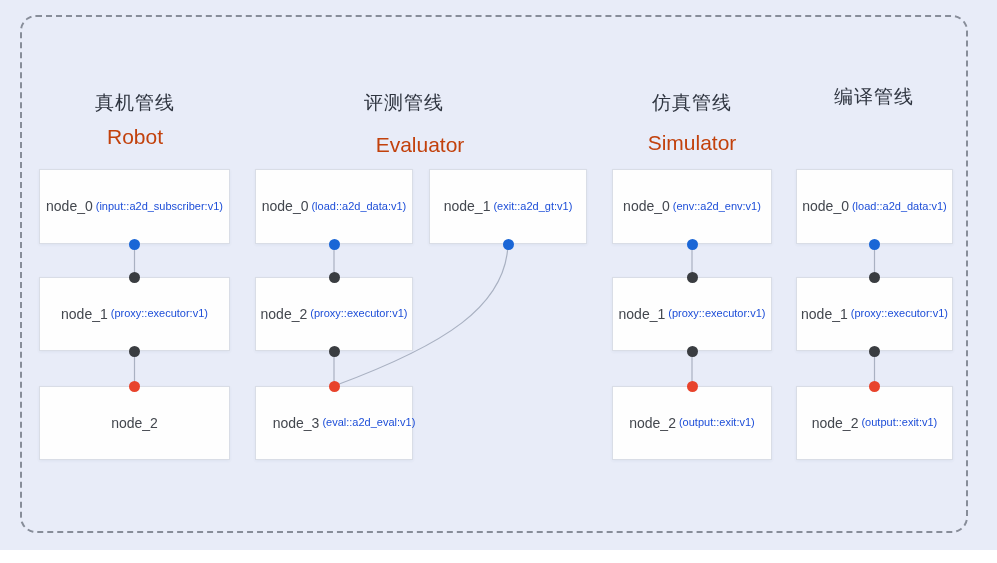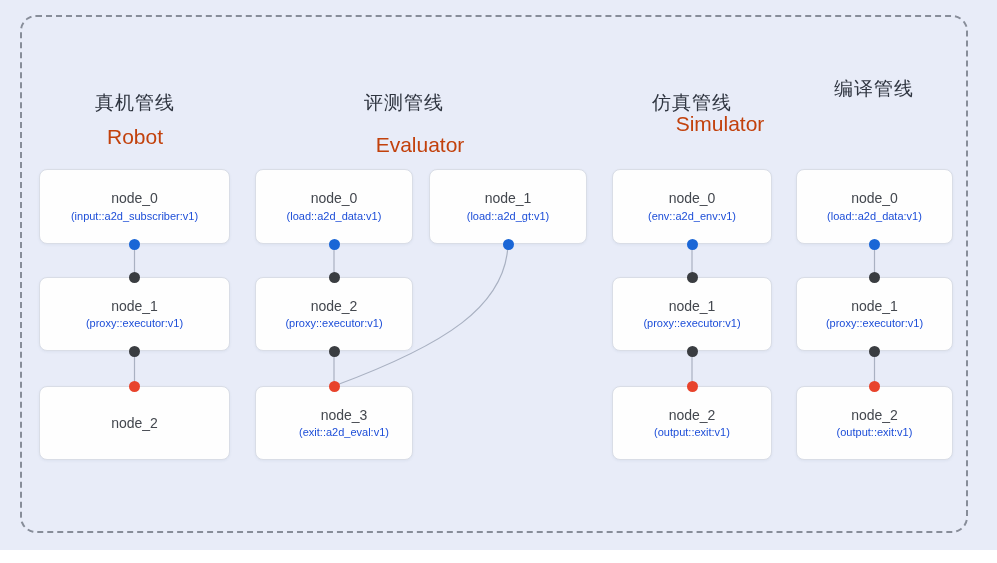--- a/index.html
+++ b/index.html
@@ -17,23 +17,23 @@
   .cn-title{
     position:absolute;transform:translate(-50%,-50%);
     font-size:19px;font-weight:400;color:#2f3540;letter-spacing:1px;white-space:nowrap;z-index:2;margin-top:26px;
   }
   .en-subtitle{
     position:absolute;transform:translate(-50%,-50%);
     font-size:21px;font-weight:400;color:#c2410c;white-space:nowrap;z-index:2;
   }
   .node-box{
     position:absolute;box-sizing:border-box;background:#fefefe;
-    border:1px solid #d9dde6;border-radius:8px;
+    border:1px solid #d9dde6;border-radius:0;
     box-shadow:0 1px 3px rgba(40,60,110,0.06);
-    display:flex;flex-direction:column;align-items:center;justify-content:center;
+    display:flex;flex-direction:row;align-items:center;justify-content:center;
     gap:3px;z-index:2;
   }
   .node-label{font-size:14px;color:#43474e;line-height:1.2;}
   .node-detail{font-size:11px;color:#1d4ed8;line-height:1.2;white-space:nowrap;}
   .port-dot{
     position:absolute;width:11px;height:11px;border-radius:50%;z-index:4;
   }
 </style>
 </head>
 <body>
@@ -72,53 +72,53 @@
       <div class="port-dot" style="left: 129px; top: 380.5px; background: rgb(232, 67, 44);"></div>
       <div class="cn-title" style="left: 404px; top: 77px;">评测管线</div>
       <div class="en-subtitle" style="left: 420px; top: 145px;">Evaluator</div>
       <div class="node-box" style="left: 255px; top: 169px; width: 158px; height: 75px;">
         <div class="node-label">node_0</div>
         <div class="node-detail">(load::a2d_data:v1)</div>
       </div>
       <div class="port-dot" style="left: 328.5px; top: 238.5px; background: rgb(26, 102, 214);"></div>
       <div class="node-box" style="left: 429px; top: 169px; width: 158px; height: 75px;">
         <div class="node-label">node_1</div>
-        <div class="node-detail">(load::a2d_gt:v1)</div>
+        <div class="node-detail">(exit::a2d_gt:v1)</div>
       </div>
       <div class="port-dot" style="left: 502.5px; top: 238.5px; background: rgb(26, 102, 214);"></div>
       <div class="node-box" style="left: 255px; top: 277px; width: 158px; height: 74px;">
         <div class="node-label">node_2</div>
         <div class="node-detail">(proxy::executor:v1)</div>
       </div>
       <div class="port-dot" style="left: 328.5px; top: 271.5px; background: rgb(58, 61, 65);"></div>
       <div class="port-dot" style="left: 328.5px; top: 345.5px; background: rgb(58, 61, 65);"></div>
       <div class="node-box" style="left: 255px; top: 386px; width: 158px; height: 74px; padding-left: 20px;">
         <div class="node-label">node_3</div>
-        <div class="node-detail">(exit::a2d_eval:v1)</div>
+        <div class="node-detail">(eval::a2d_eval:v1)</div>
       </div>
       <div class="port-dot" style="left: 328.5px; top: 380.5px; background: rgb(232, 67, 44);"></div>
       <div class="cn-title" style="left: 692px; top: 77px;">仿真管线</div>
-      <div class="en-subtitle" style="left: 692px; top: 124px; margin-left: 28px;">Simulator</div>
+      <div class="en-subtitle" style="left: 692px; top: 143px;">Simulator</div>
       <div class="node-box" style="left: 612px; top: 169px; width: 160px; height: 75px;">
         <div class="node-label">node_0</div>
         <div class="node-detail">(env::a2d_env:v1)</div>
       </div>
       <div class="port-dot" style="left: 686.5px; top: 238.5px; background: rgb(26, 102, 214);"></div>
       <div class="node-box" style="left: 612px; top: 277px; width: 160px; height: 74px;">
         <div class="node-label">node_1</div>
         <div class="node-detail">(proxy::executor:v1)</div>
       </div>
       <div class="port-dot" style="left: 686.5px; top: 271.5px; background: rgb(58, 61, 65);"></div>
       <div class="port-dot" style="left: 686.5px; top: 345.5px; background: rgb(58, 61, 65);"></div>
       <div class="node-box" style="left: 612px; top: 386px; width: 160px; height: 74px;">
         <div class="node-label">node_2</div>
         <div class="node-detail">(output::exit:v1)</div>
       </div>
       <div class="port-dot" style="left: 686.5px; top: 380.5px; background: rgb(232, 67, 44);"></div>
-      <div class="cn-title" style="left: 874px; top: 63px;">编译管线</div>
+      <div class="cn-title" style="left: 874px; top: 71px;">编译管线</div>
       <div class="en-subtitle" style="left: 874px; top: 137px; margin-top: 40px;">Compiler</div>
       <div class="node-box" style="left: 796px; top: 169px; width: 157px; height: 75px;">
         <div class="node-label">node_0</div>
         <div class="node-detail">(load::a2d_data:v1)</div>
       </div>
       <div class="port-dot" style="left: 869px; top: 238.5px; background: rgb(26, 102, 214);"></div>
       <div class="node-box" style="left: 796px; top: 277px; width: 157px; height: 74px;">
         <div class="node-label">node_1</div>
         <div class="node-detail">(proxy::executor:v1)</div>
       </div>

